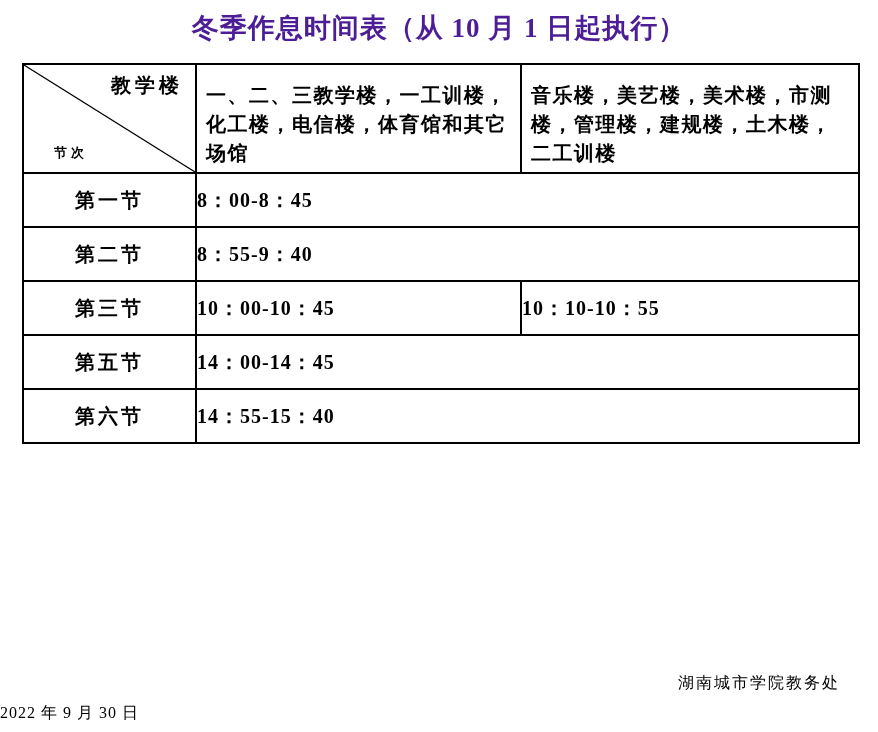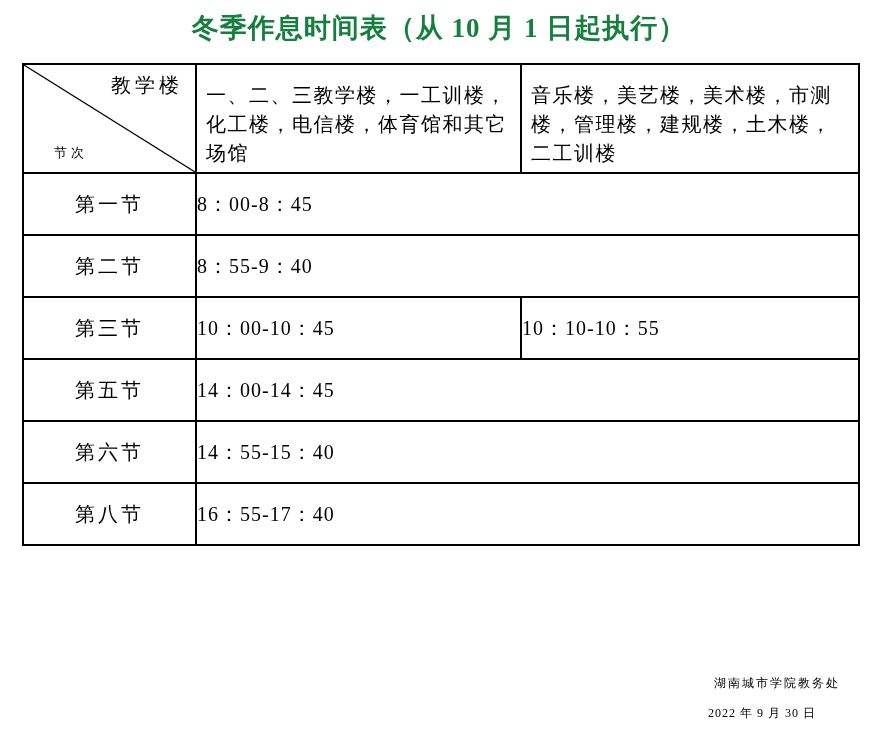--- a/index.html
+++ b/index.html
@@ -12,40 +12,40 @@
     color: #000000;
     font-family: "Liberation Serif", "DejaVu Serif", serif;
     overflow: hidden;
   }
   .title {
     margin-top: 10px;
     text-align: center;
     font-size: 27px;
     font-weight: bold;
     letter-spacing: 1px;
-    color: #15803d;
+    color: #4c1d95;
   }
   table.schedule {
     position: absolute;
     left: 22px;
     top: 63px;
     width: 836px;
     border-collapse: collapse;
     table-layout: fixed;
   }
   table.schedule th,
   table.schedule td {
     border: 2px solid #000000;
     font-size: 20px;
-    font-weight: normal;
+    font-weight: bold;
     vertical-align: middle;
     margin-left: 16px;
   }
   tr.header-row { height: 88px; }
-  tr.body-row { height: 62px; }
+  tr.body-row { height: 54px; }
   .corner-cell {
     position: relative;
     padding: 0;
   }
   .corner-cell svg.diag {
     position: absolute;
     inset: 0;
     width: 100%;
     height: 100%;
     display: block;
@@ -75,30 +75,30 @@
     letter-spacing: 3px;
   }
   .time-cell {
     letter-spacing: 1px;
   }
   .footer {
     position: absolute;
     top: 668px;
     left: 0;
     right: 0;
-    font-size: 12px;
+    font-size: 16px;
     line-height: 30px;
   }
   .footer-org {
     text-align: right;
     padding-right: 38px;
     letter-spacing: 2px;
   }
   .footer-date {
-    text-align: right;
+    text-align: left;
     padding-right: 62px;
     letter-spacing: 1px;
   }
 </style>
 </head>
 <body>
 
 <div class="page">
 
   <div class="title">冬季作息时间表（从 10 月 1 日起执行）</div>
@@ -137,24 +137,20 @@
         <td class="time-cell">10：10-10：55</td>
       </tr>
       <tr class="body-row">
         <td class="period-cell">第五节</td>
         <td class="time-cell" colspan="2">14：00-14：45</td>
       </tr>
       <tr class="body-row">
         <td class="period-cell">第六节</td>
         <td class="time-cell" colspan="2">14：55-15：40</td>
       </tr>
-      <tr class="body-row">
-        <td class="period-cell">第八节</td>
-        <td class="time-cell" colspan="2">16：55-17：40</td>
-      </tr>
     </tbody>
   </table>
 
   <div class="footer">
     <div class="footer-org">湖南城市学院教务处</div>
     <div class="footer-date">2022 年 9 月 30 日</div>
   </div>
 
 </div>
 

